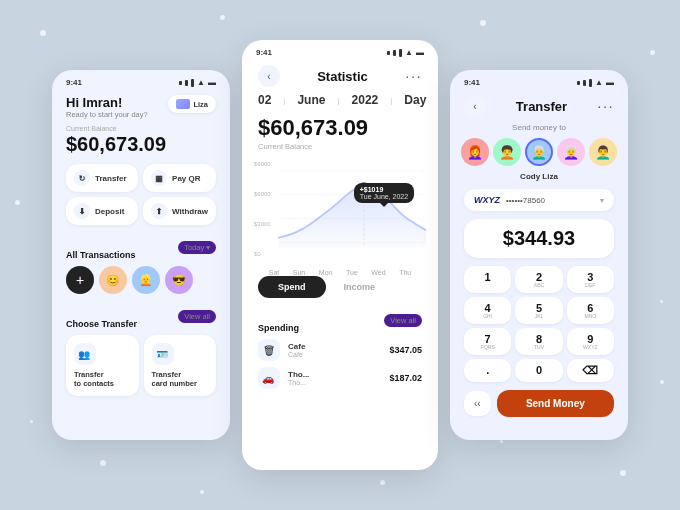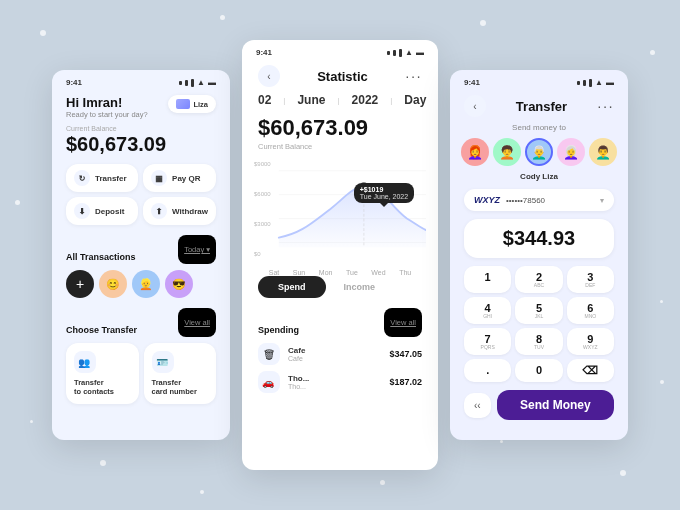--- a/index.html
+++ b/index.html
@@ -26,21 +26,21 @@
     .phones-container {
       display: flex;
       gap: 12px;
       align-items: center;
       z-index: 1;
     }
 
     
     .phone {
       background: #f0f4ff;
-      border-radius: 12px;
+      border-radius: 20px;
       overflow: hidden;
       position: relative;
       box-shadow: 0 8px 32px rgba(0,0,0,0.12);
     }
 
     .phone-left {
       width: 178px;
       height: 370px;
     }
 
@@ -177,24 +177,23 @@
     .section-title {
       font-size: 9px;
       font-weight: 700;
       color: #111;
       margin-top: 15px;
     }
 
     .section-link {
       font-size: 7.5px;
       color: #888;
-      background: #000000;
+      background: #4c1d95;
       border-radius: 8px;
-      padding: 10px 6px;
-      text-decoration: underline;
+      padding: 2px 6px;
     }
 
     .transactions-row {
       display: flex;
       gap: 5px;
       margin-bottom: 10px;
     }
 
     .add-btn {
       width: 28px;
@@ -561,26 +560,26 @@
       background: white;
       border-radius: 10px;
       padding: 7px 10px;
       font-size: 10px;
       color: #555;
       box-shadow: 0 1px 3px rgba(0,0,0,0.06);
     }
 
     .send-money-btn {
       flex: 1;
-      background: #4c1d95;
+      background: #c2410c;
       color: white;
       border-radius: 12px;
       padding: 8px;
       text-align: center;
-      font-size: 12px;
+      font-size: 10px;
       font-weight: 700;
     }
 
     
     .y-labels {
       position: absolute;
       left: 0;
       top: 0;
       bottom: 0;
       display: flex;

